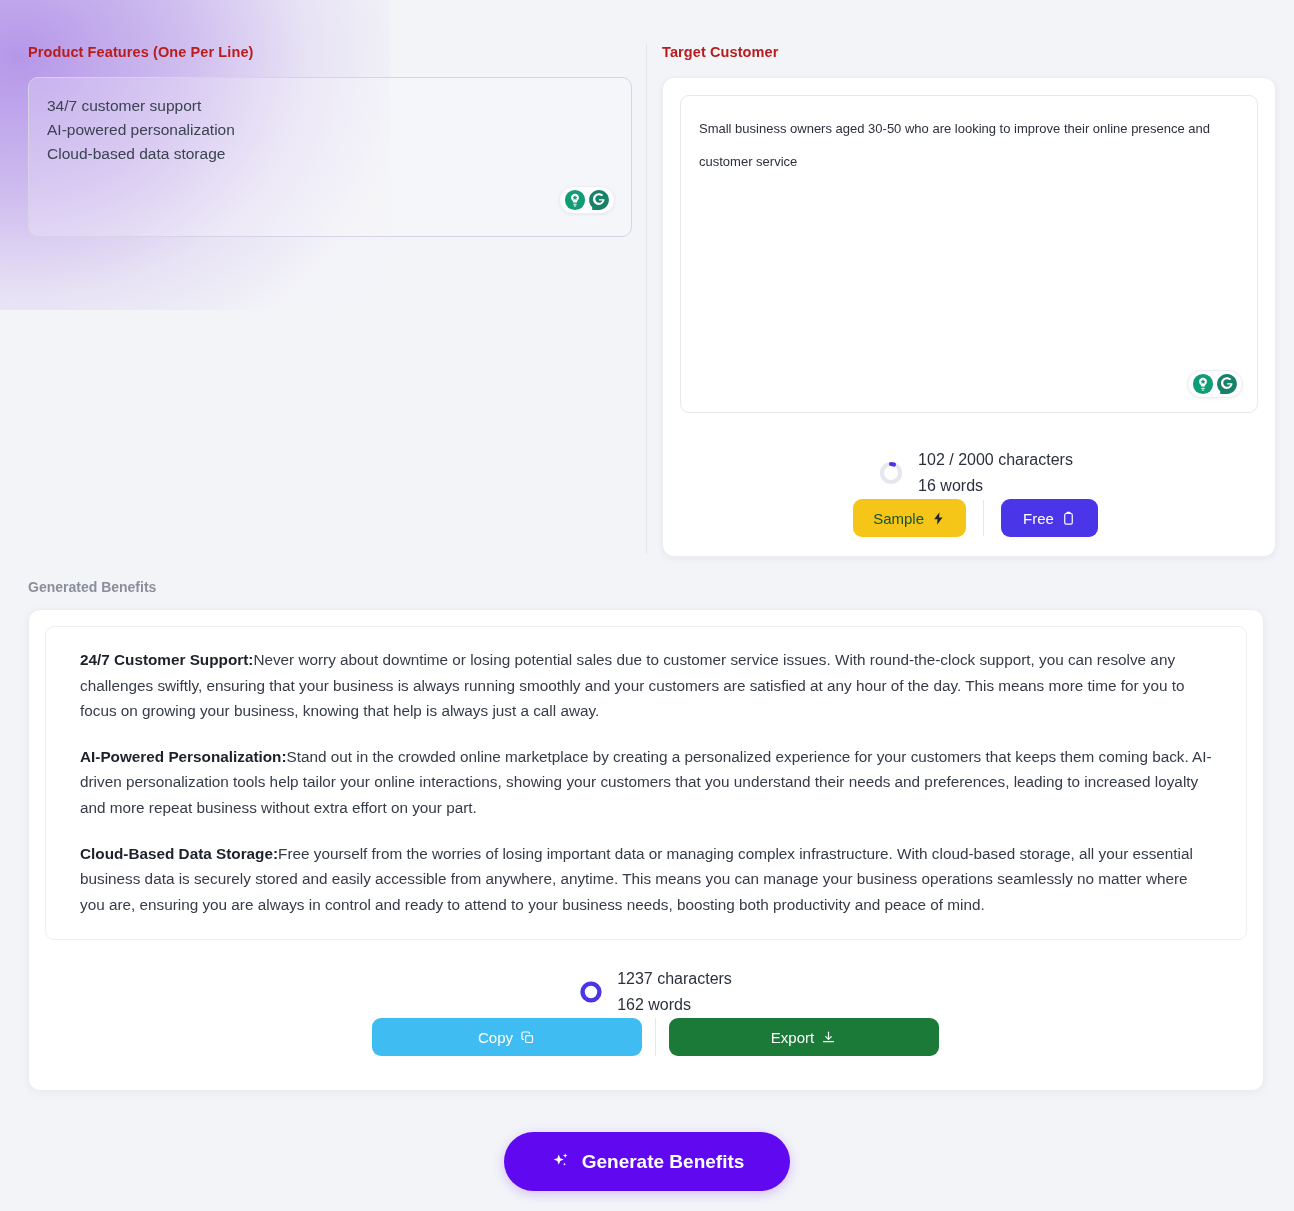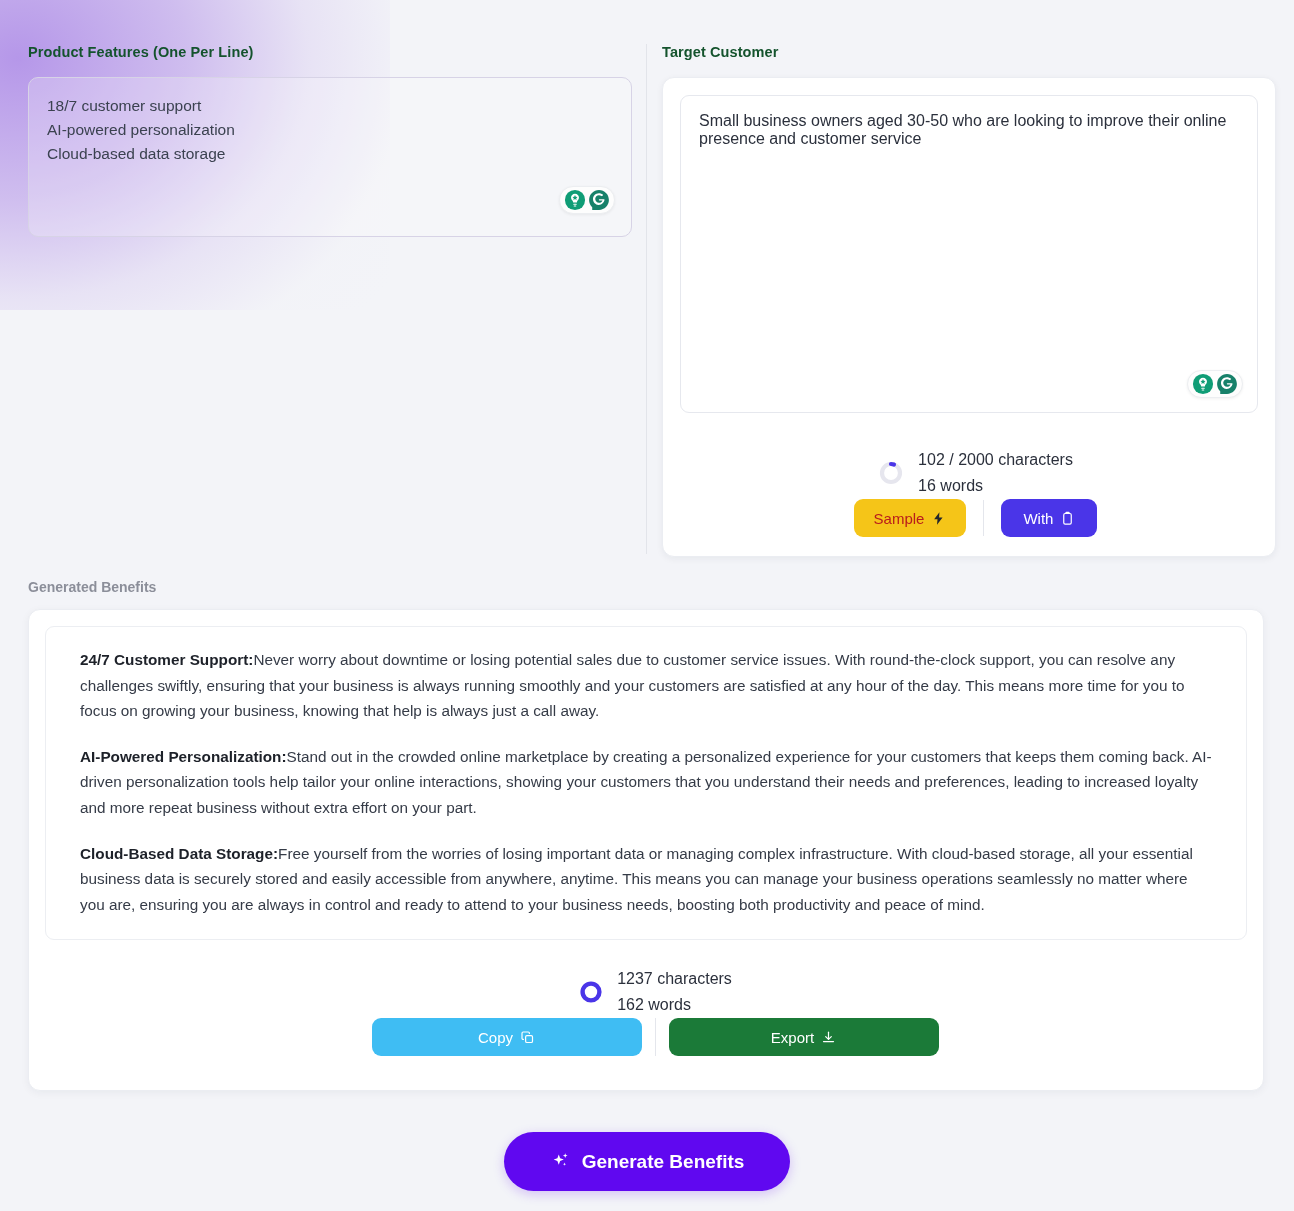--- a/index.html
+++ b/index.html
@@ -49,21 +49,21 @@
     left: 646px;
     top: 44px;
     width: 1px;
     height: 510px;
     background: #e2e4ea;
   }
 
   .field-label {
     font-size: 14.5px;
     font-weight: 700;
-    color: #14532d;
+    color: #b91c1c;
     letter-spacing: 0.1px;
     margin-bottom: 17px;
   }
 
   
   .ta-left {
     position: relative;
     height: 160px;
     border: 1px solid #d7d3e6;
     border-radius: 10px;
@@ -89,22 +89,22 @@
 
   .ta-right {
     position: relative;
     height: 318px;
     border: 1px solid #e6e8ee;
     border-radius: 9px;
     background: #fff;
     padding: 16px 18px;
   }
   .ta-right-text {
-    font-size: 16px;
-    line-height: 18px;
+    font-size: 13px;
+    line-height: 33px;
     color: #2b303c;
   }
 
   
   .gram {
     position: absolute;
     display: flex;
     align-items: center;
     gap: 2px;
     background: #fdfdfd;
@@ -147,21 +147,21 @@
     font-family: "Liberation Sans", sans-serif;
     cursor: pointer;
     display: inline-flex;
     align-items: center;
     justify-content: center;
     gap: 7px;
     white-space: nowrap;
   }
   .btn-sample {
     background: #f5c518;
-    color: #b91c1c;
+    color: #14532d;
     font-size: 15px;
     font-weight: 500;
     height: 38px;
     padding: 0 20px;
   }
   .btn-divider { width: 1px; height: 36px; background: #e4e6ec; margin: 0 17px; }
   .btn-paste {
     background: #4a35e8;
     color: #fff;
     font-size: 15px;
@@ -257,21 +257,21 @@
 
   <div class="content">
 
     <div class="top-row">
       <div class="vdivider"></div>
 
       <div class="col-left">
         <div class="field-label">Product Features (One Per Line)</div>
 
         <div class="ta-left">
-          <div class="ta-left-text">18/7 customer support
+          <div class="ta-left-text">34/7 customer support
 AI-powered personalization
 Cloud-based data storage</div>
 
           <div class="gram gram-left">
             <svg class="gicon" viewBox="0 0 24 24">
               <circle cx="12" cy="12" r="11" fill="#0f9d76"></circle>
               <path d="M12 5.2c-2.5 0-4.3 1.9-4.3 4.2 0 1.6.9 2.7 1.6 3.5.4.5.6.9.6 1.4v.5h4.2v-.5c0-.5.2-.9.6-1.4.7-.8 1.6-1.9 1.6-3.5 0-2.3-1.8-4.2-4.3-4.2z" fill="#fff"></path>
               <rect x="10.1" y="16.1" width="3.8" height="1.2" rx="0.6" fill="#fff"></rect>
               <rect x="10.6" y="18" width="2.8" height="1.1" rx="0.55" fill="#fff"></rect>
               <path d="M12 6.6l.85 1.75 1.9.28-1.38 1.34.33 1.9L12 11l-1.7.87.33-1.9-1.38-1.34 1.9-.28z" fill="#0f9d76"></path>
@@ -326,21 +326,21 @@
               <button class="btn btn-sample">
                 <span>Sample</span>
                 <svg width="15" height="15" viewBox="0 0 24 24">
                   <path d="M13.5 2L5 13.2h5.4L9.6 22 18.5 10.4h-5.6z" fill="#22252c"></path>
                 </svg>
               </button>
 
               <div class="btn-divider"></div>
 
               <button class="btn btn-paste">
-                <span>With</span>
+                <span>Free</span>
                 <svg width="15" height="15" viewBox="0 0 24 24" fill="none" stroke="#fff" stroke-width="1.9" stroke-linecap="round" stroke-linejoin="round">
                   <rect x="6" y="4" width="12" height="17" rx="2.2"></rect>
                   <path d="M9.4 4V3.2c0-.55.45-1 1-1h3.2c.55 0 1 .45 1 1V4"></path>
                 </svg>
               </button>
             </div>
           </div>
         </div>
       </div>
     </div>

